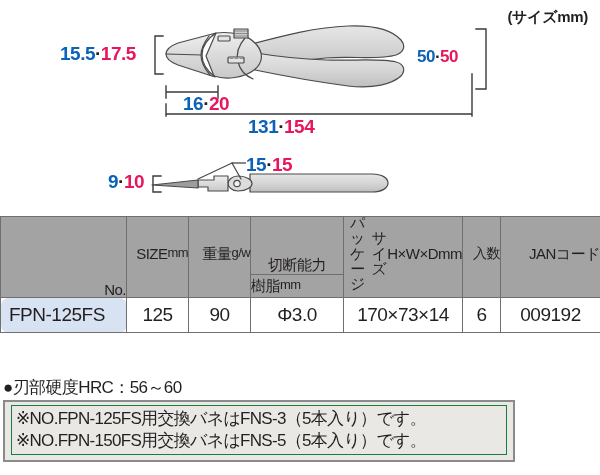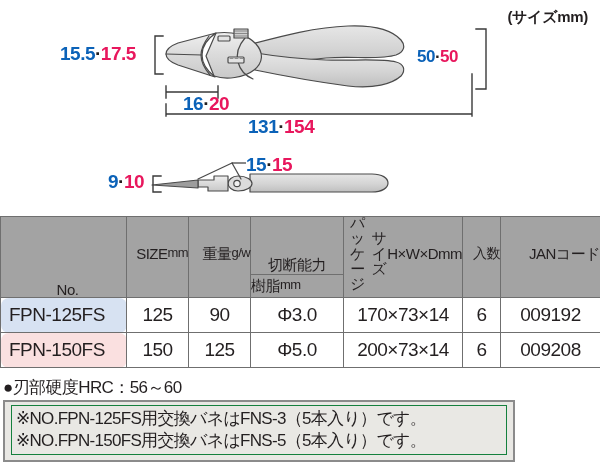--- a/index.html
+++ b/index.html
@@ -54,21 +54,21 @@
     color:#231f20;
   }
   #spec-table thead th{
     background:#a3a3a3;
     height:74px;
     font-size:15px;
     line-height:1.02;
     letter-spacing:-0.5px;
   }
   #spec-table thead th.no-col{
-    text-align:center;padding-left:8px;vertical-align:bottom;
+    text-align:right;padding-left:8px;vertical-align:bottom;
   }
   .hdr-stack{display:flex;flex-direction:row;align-items:center;justify-content:flex-end;height:100%;padding-bottom:4px;}
   .hdr-sub{font-size:13px;letter-spacing:-0.6px;margin-top:-2px;}
   .split-top{
     border-bottom:1px solid #6f6f6f;
     padding:3px 0 2px;
     font-size:15px;letter-spacing:-0.5px;
   }
   .split-bot{
     padding:3px 0 4px;
@@ -278,29 +278,20 @@
   <tbody>
     <tr data-name="table-row">
       <td class="no-col" data-name="cell-no">FPN-125FS</td>
       <td data-name="cell-size">125</td>
       <td data-name="cell-weight">90</td>
       <td data-name="cell-resin">Φ3.0</td>
       <td data-name="cell-package">170×73×14</td>
       <td data-name="cell-quantity">6</td>
       <td data-name="cell-jan">009192</td>
     </tr>
-    <tr data-name="table-row">
-      <td class="no-col" data-name="cell-no">FPN-150FS</td>
-      <td data-name="cell-size">150</td>
-      <td data-name="cell-weight">125</td>
-      <td data-name="cell-resin">Φ5.0</td>
-      <td data-name="cell-package">200×73×14</td>
-      <td data-name="cell-quantity">6</td>
-      <td data-name="cell-jan">009208</td>
-    </tr>
   </tbody>
 </table>
 
 <div id="hardness-note" data-name="hardness-note">●刃部硬度HRC：56～60</div>
 
 <div id="note-box" data-name="replacement-spring-note-box">
   <div class="nb-inner" data-name="note-box-inner">
     <div class="note-line" data-name="note-line-125fs">※NO.FPN-125FS用交換バネはFNS-3（5本入り）です。</div>
     <div class="note-line" data-name="note-line-150fs">※NO.FPN-150FS用交換バネはFNS-5（5本入り）です。</div>
   </div>

